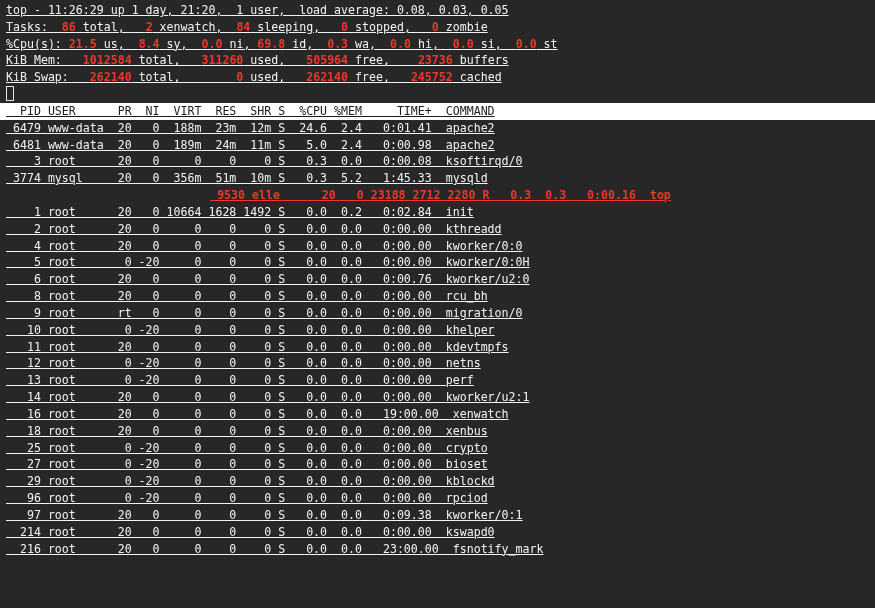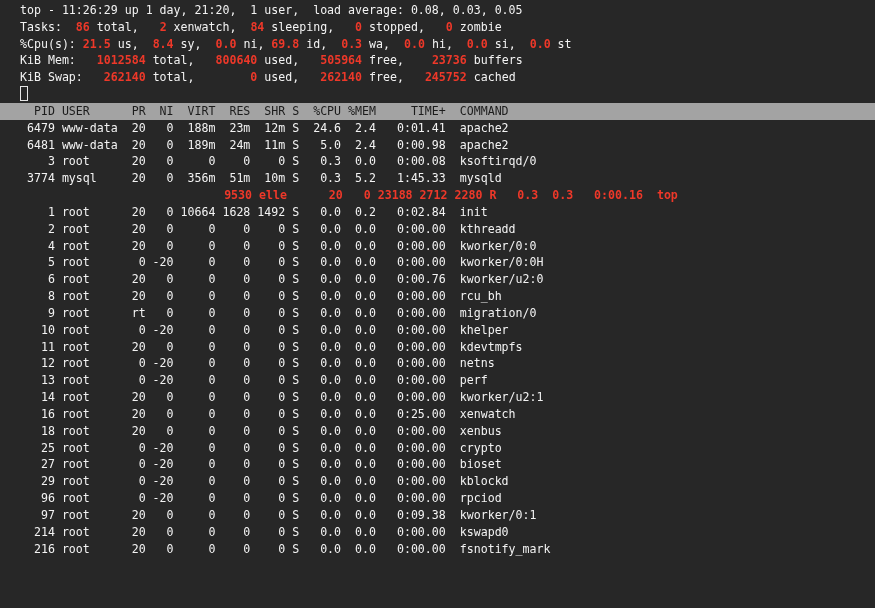--- a/index.html
+++ b/index.html
@@ -11,27 +11,28 @@
     background: #272727;
     font-family: "DejaVu Sans Mono", "Liberation Mono", monospace;
     font-size: 11.6px;
     padding-top: 2px;
     box-sizing: border-box;
   }
   .line {
     height: 16.83px;
     line-height: 16.83px;
     white-space: pre;
-    padding-left: 20px;
+    padding-left: 6px;
     color: #f3f3f3;
+    text-decoration: underline;
   }
   .line span.fg  { color: #f3f3f3; }
   .line span.red { color: #ee3829; font-weight: bold; text-align: right; }
   .header-bar {
-    background: #a3a3a3;
+    background: #ffffff;
     color: #1c1c1c;
     width: 875px;
     box-sizing: border-box;
   }
   .row.red { color: #ee3829; font-weight: bold; text-align: center; }
   .cursor {
     display: inline-block;
     width: 6px;
     height: 13px;
     border: 1px solid #e6e6e6;
@@ -40,21 +41,21 @@
   }
 </style>
 </head>
 <body>
 
 <div class="terminal">
   <div id="summary">
       <div class="line"><span class="fg">top - 11:26:29 up 1 day, 21:20,  1 user,  load average: 0.08, 0.03, 0.05</span></div>
       <div class="line"><span class="fg">Tasks:  </span><span class="red">86</span><span class="fg"> total,   </span><span class="red">2</span><span class="fg"> xenwatch,  </span><span class="red">84</span><span class="fg"> sleeping,   </span><span class="red">0</span><span class="fg"> stopped,   </span><span class="red">0</span><span class="fg"> zombie</span></div>
       <div class="line"><span class="fg">%Cpu(s): </span><span class="red">21.5</span><span class="fg"> us,  </span><span class="red">8.4</span><span class="fg"> sy,  </span><span class="red">0.0</span><span class="fg"> ni, </span><span class="red">69.8</span><span class="fg"> id,  </span><span class="red">0.3</span><span class="fg"> wa,  </span><span class="red">0.0</span><span class="fg"> hi,  </span><span class="red">0.0</span><span class="fg"> si,  </span><span class="red">0.0</span><span class="fg"> st</span></div>
-      <div class="line"><span class="fg">KiB Mem:   </span><span class="red">1012584</span><span class="fg"> total,   </span><span class="red">800640</span><span class="fg"> used,   </span><span class="red">505964</span><span class="fg"> free,    </span><span class="red">23736</span><span class="fg"> buffers</span></div>
+      <div class="line"><span class="fg">KiB Mem:   </span><span class="red">1012584</span><span class="fg"> total,   </span><span class="red">311260</span><span class="fg"> used,   </span><span class="red">505964</span><span class="fg"> free,    </span><span class="red">23736</span><span class="fg"> buffers</span></div>
       <div class="line"><span class="fg">KiB Swap:   </span><span class="red">262140</span><span class="fg"> total,        </span><span class="red">0</span><span class="fg"> used,   </span><span class="red">262140</span><span class="fg"> free,   </span><span class="red">245752</span><span class="fg"> cached</span></div>
     </div>
   <div class="line"><span class="cursor"></span></div>
   <div id="table-header" class="line header-bar">  PID USER      PR  NI  VIRT  RES  SHR S  %CPU %MEM     TIME+  COMMAND</div>
   <div id="rows">
       <div class="line row"> 6479 www-data  20   0  188m  23m  12m S  24.6  2.4   0:01.41  apache2</div>
       <div class="line row"> 6481 www-data  20   0  189m  24m  11m S   5.0  2.4   0:00.98  apache2</div>
       <div class="line row">    3 root      20   0     0    0    0 S   0.3  0.0   0:00.08  ksoftirqd/0</div>
       <div class="line row"> 3774 mysql     20   0  356m  51m  10m S   0.3  5.2   1:45.33  mysqld</div>
       <div class="line row red"> 9530 elle      20   0 23188 2712 2280 R   0.3  0.3   0:00.16  top</div>
@@ -63,23 +64,23 @@
       <div class="line row">    4 root      20   0     0    0    0 S   0.0  0.0   0:00.00  kworker/0:0</div>
       <div class="line row">    5 root       0 -20     0    0    0 S   0.0  0.0   0:00.00  kworker/0:0H</div>
       <div class="line row">    6 root      20   0     0    0    0 S   0.0  0.0   0:00.76  kworker/u2:0</div>
       <div class="line row">    8 root      20   0     0    0    0 S   0.0  0.0   0:00.00  rcu_bh</div>
       <div class="line row">    9 root      rt   0     0    0    0 S   0.0  0.0   0:00.00  migration/0</div>
       <div class="line row">   10 root       0 -20     0    0    0 S   0.0  0.0   0:00.00  khelper</div>
       <div class="line row">   11 root      20   0     0    0    0 S   0.0  0.0   0:00.00  kdevtmpfs</div>
       <div class="line row">   12 root       0 -20     0    0    0 S   0.0  0.0   0:00.00  netns</div>
       <div class="line row">   13 root       0 -20     0    0    0 S   0.0  0.0   0:00.00  perf</div>
       <div class="line row">   14 root      20   0     0    0    0 S   0.0  0.0   0:00.00  kworker/u2:1</div>
-      <div class="line row">   16 root      20   0     0    0    0 S   0.0  0.0   0:25.00  xenwatch</div>
+      <div class="line row">   16 root      20   0     0    0    0 S   0.0  0.0   19:00.00  xenwatch</div>
       <div class="line row">   18 root      20   0     0    0    0 S   0.0  0.0   0:00.00  xenbus</div>
       <div class="line row">   25 root       0 -20     0    0    0 S   0.0  0.0   0:00.00  crypto</div>
       <div class="line row">   27 root       0 -20     0    0    0 S   0.0  0.0   0:00.00  bioset</div>
       <div class="line row">   29 root       0 -20     0    0    0 S   0.0  0.0   0:00.00  kblockd</div>
       <div class="line row">   96 root       0 -20     0    0    0 S   0.0  0.0   0:00.00  rpciod</div>
       <div class="line row">   97 root      20   0     0    0    0 S   0.0  0.0   0:09.38  kworker/0:1</div>
       <div class="line row">  214 root      20   0     0    0    0 S   0.0  0.0   0:00.00  kswapd0</div>
-      <div class="line row">  216 root      20   0     0    0    0 S   0.0  0.0   0:00.00  fsnotify_mark</div>
+      <div class="line row">  216 root      20   0     0    0    0 S   0.0  0.0   23:00.00  fsnotify_mark</div>
     </div>
 </div>
 
 </body></html>

